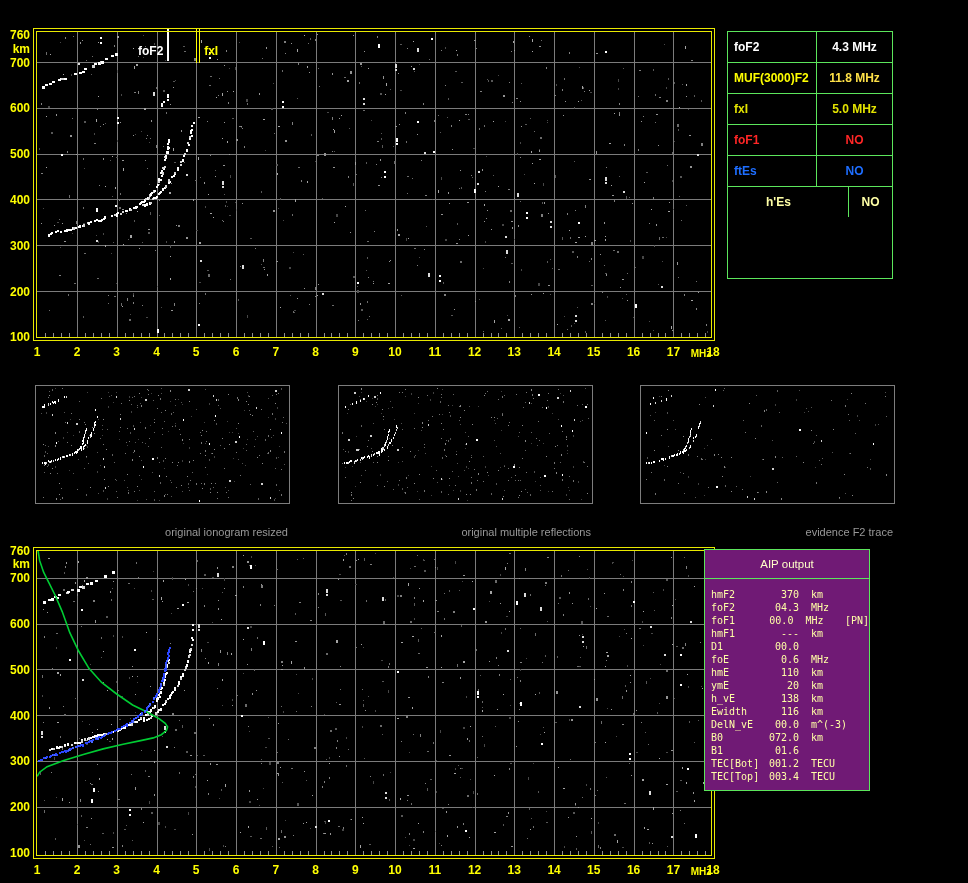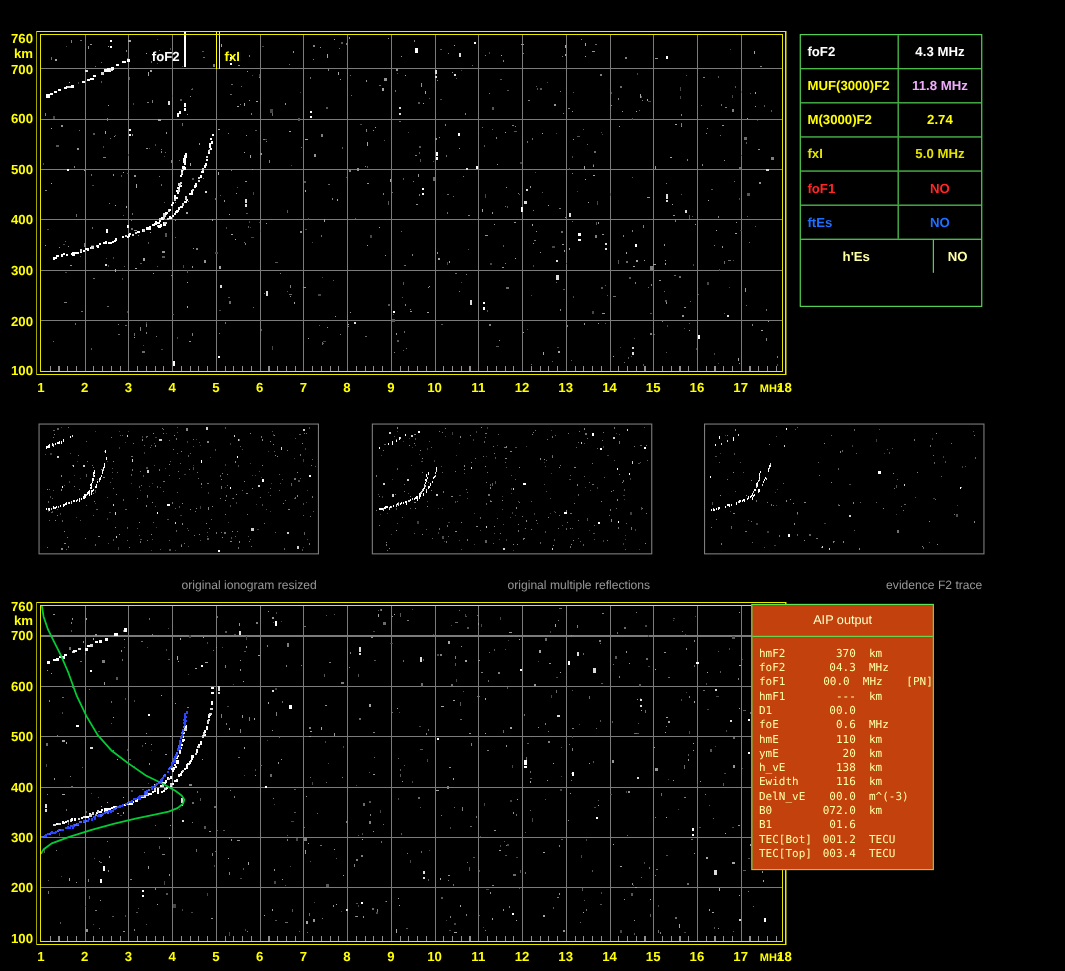--- a/index.html
+++ b/index.html
@@ -14,21 +14,21 @@
   .xunit{position:absolute;width:30px;text-align:center;color:#ffff00;font:bold 10px "Liberation Sans",sans-serif;}
   
   #autoscala-table{position:absolute;left:727px;top:31px;width:164px;height:246px;border:1px solid #5ce65c;background:#000;}
   #autoscala-header{height:29px;border-bottom:1px solid #5ce65c;display:flex;align-items:center;justify-content:center;
       color:#ffff00;font:bold 12.5px "Liberation Sans",sans-serif;}
   .as-row{display:flex;height:30px;border-bottom:1px solid #5ce65c;font:bold 12px "Liberation Sans",sans-serif;}
   .as-row:last-child{border-bottom:none;margin-left:32px;}
   .as-label{width:82px;border-right:1px solid #5ce65c;padding-left:6px;line-height:30px;}
   .as-value{flex:1;text-align:center;line-height:30px;}
   
-  #aip-table{position:absolute;left:683px;top:549px;width:164px;height:240px;border:1px solid #5ce65c;background:#c2410c;}
+  #aip-table{position:absolute;left:704px;top:549px;width:164px;height:240px;border:1px solid #5ce65c;background:#701a75;}
   #aip-header{height:28px;border-bottom:1px solid #5ce65c;display:flex;align-items:center;justify-content:center;
       color:#ffffc8;font:11.5px "Liberation Sans",sans-serif;}
   #aip-rows{padding:9px 0 0 6px;font:10px "DejaVu Sans Mono",monospace;color:#ffffa6;}
   .aip-row{display:flex;height:13px;line-height:13px;white-space:pre;}
   .aip-label{width:56px;}
   .aip-value{width:32px;text-align:right;}
   .aip-unit{margin-left:12px;width:40px;}
   .aip-note{margin-left:2px;}
   
   .thumb{position:absolute;top:385px;border:1px solid #7d7d7d;background:#000;}
@@ -2143,25 +2143,21 @@
     </svg>
 
   <div id="autoscala-table">
     <div id="autoscala-rows">
         <div class="as-row">
           <div class="as-label" style="color: rgb(255, 255, 255);">foF2</div>
           <div class="as-value" style="color: rgb(255, 255, 255);">4.3 MHz</div>
         </div>
         <div class="as-row">
           <div class="as-label" style="color: rgb(255, 255, 0);">MUF(3000)F2</div>
-          <div class="as-value" style="color: #f0abfc;">11.8 MHz</div>
-        </div>
-        <div class="as-row">
-          <div class="as-label" style="color: rgb(255, 255, 0);">M(3000)F2</div>
-          <div class="as-value" style="color: rgb(255, 255, 0);">2.74</div>
+          <div class="as-value" style="color: #fde047;">11.8 MHz</div>
         </div>
         <div class="as-row">
           <div class="as-label" style="color: rgb(227, 227, 0);">fxI</div>
           <div class="as-value" style="color: rgb(227, 227, 0);">5.0 MHz</div>
         </div>
         <div class="as-row">
           <div class="as-label" style="color: rgb(255, 38, 38);">foF1</div>
           <div class="as-value" style="color: rgb(255, 38, 38);">NO</div>
         </div>
         <div class="as-row">

